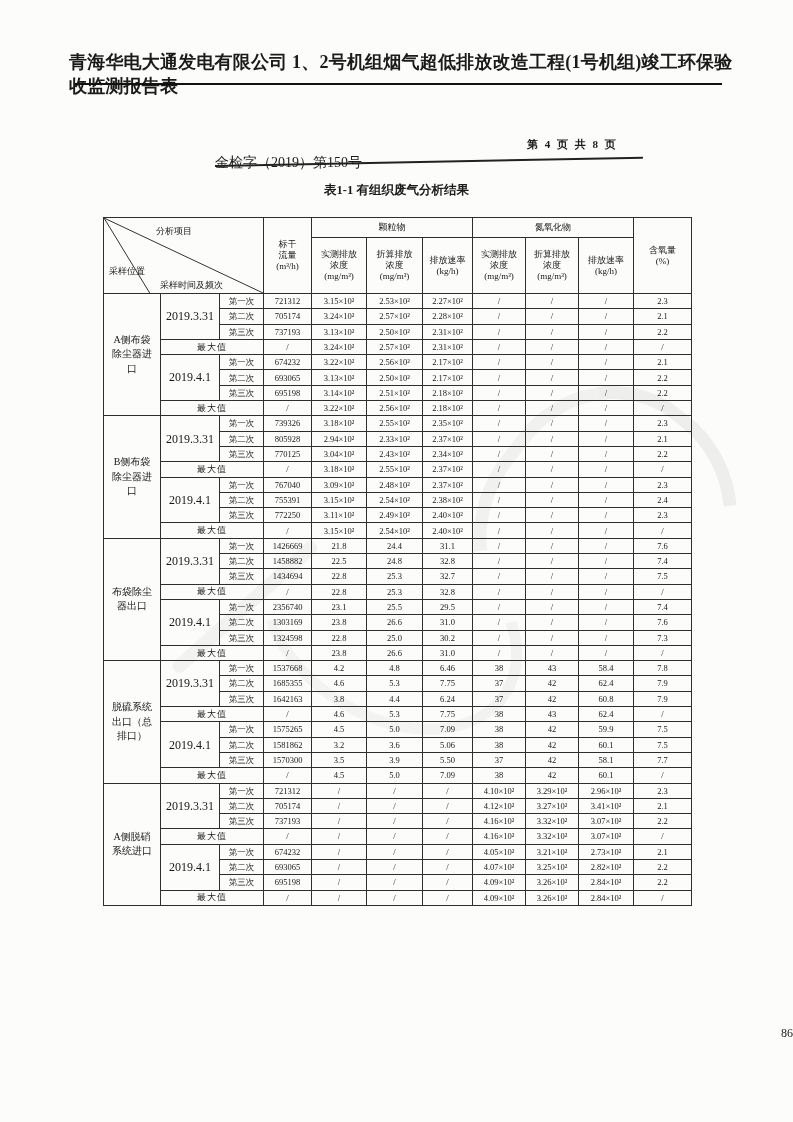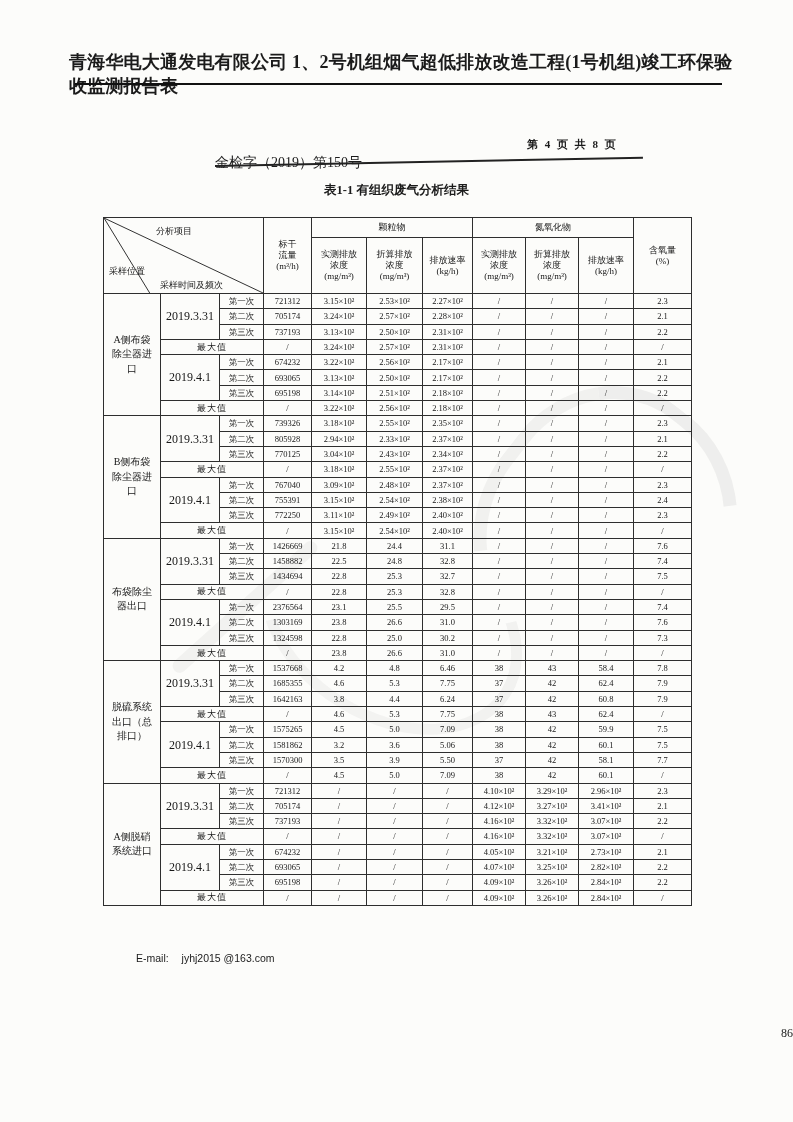--- a/index.html
+++ b/index.html
@@ -355,21 +355,21 @@
             <td>25.3</td>
             <td>32.8</td>
             <td>/</td>
             <td>/</td>
             <td>/</td>
             <td>/</td>
           </tr>
           <tr>
             <td class="date" rowspan="3">2019.4.1</td>
             <td class="seq">第一次</td>
-            <td>2376564</td>
+            <td>2356740</td>
             <td>23.1</td>
             <td>25.5</td>
             <td>29.5</td>
             <td>/</td>
             <td>/</td>
             <td>/</td>
             <td>7.4</td>
           </tr>
           <tr>
             <td class="seq">第二次</td>
@@ -587,21 +587,17 @@
             <td>4.09×10²</td>
             <td>3.26×10²</td>
             <td>2.84×10²</td>
             <td>/</td>
           </tr>
         </tbody>
     </table>
   </div>
 
   <div class="abs footer">
-    <div class="line2">
-      <span>E-mail:</span>
-      <span>jyhj2015 @163.com</span>
-    </div>
   </div>
 
   <div class="abs page-number">86</div>
 
 </div>
 
 </body></html>

